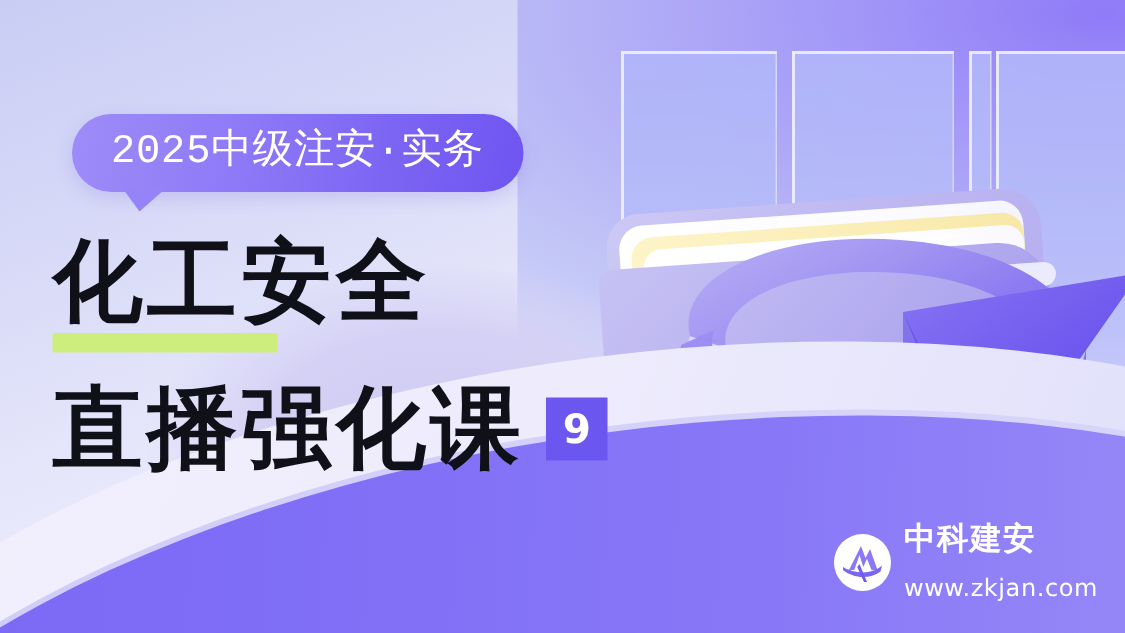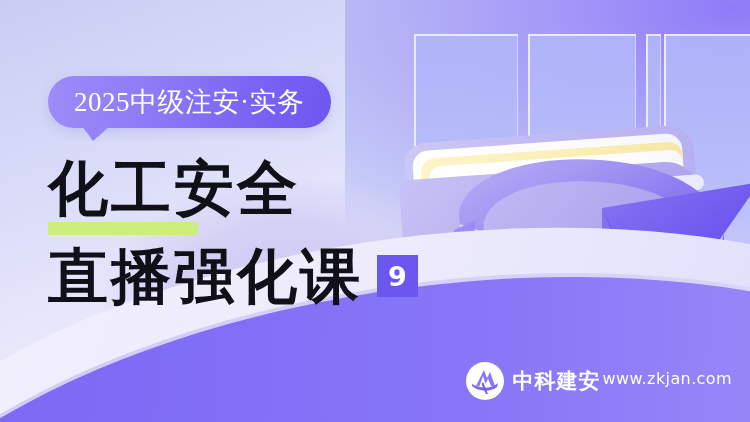--- a/index.html
+++ b/index.html
@@ -101,56 +101,56 @@
   .pill-wrap{position:absolute;left:48px;top:76px;}
   .pill{
     position:relative;display:inline-flex;align-items:center;justify-content:center;
     height:52px;padding:0 26px;border-radius:26px;
     background:linear-gradient(100deg,#9d8cf8 0%,#8f7bf7 35%,#7b63f3 72%,#6f55f1 100%);
     box-shadow:0 4px 12px rgba(108,84,220,.18);
   }
   .pill-text{
     color:#ffffff;font-size:27px;font-weight:400;letter-spacing:.5px;
     line-height:1;white-space:nowrap;
-    font-family:Liberation Serif, serif;
+    font-family:Liberation Mono, monospace;
     text-align:right;
   }
   .pill-tail{
     position:absolute;left:34px;bottom:-13px;width:0;height:0;
     border-left:11px solid transparent;border-right:17px solid transparent;
     border-top:15px solid #9484f8;
   }
   
-  .headline{position:absolute;left:48px;top:152px;width:430px;}
+  .headline{position:absolute;left:35px;top:152px;width:430px;}
   .hl-row{position:relative;height:78px;}
   .hl-hi{
     position:absolute;left:0;top:70px;width:150px;height:13px;
     background:#cdee7d;border-radius:1px;
   }
   .hl-text{
     position:relative;z-index:2;margin:0;
     font-family:"DejaVu Sans","Liberation Sans",sans-serif;
     font-weight:700;font-size:60px;line-height:72px;color:#101018;
     letter-spacing:3px;white-space:nowrap;
   }
-  .hl-row2{position:relative;display:flex;align-items:center;gap:14px;height:80px;margin-top:6px;}
+  .hl-row2{position:relative;display:flex;align-items:center;gap:14px;height:80px;margin-top:16px;}
   .num-badge{
     width:41px;height:42px;flex:0 0 auto;
     background:#6b57ef;color:#ffffff;
     display:flex;align-items:center;justify-content:center;
     font-family:"DejaVu Sans","Liberation Sans",sans-serif;
     font-weight:700;font-size:27px;line-height:1;
   }
   
   .logo{
     position:absolute;right:18px;bottom:22px;
     display:flex;align-items:center;gap:9px;
   }
   .logo-mark{width:38px;height:38px;flex:0 0 auto;}
-  .logo-txt{display:flex;flex-direction:row;gap:2px;justify-content:space-between;}
+  .logo-txt{display:flex;flex-direction:column;gap:14px;justify-content:space-between;}
   .logo-name{
     color:#ffffff;font-size:21px;font-weight:700;line-height:1;letter-spacing:1px;
     font-family:"DejaVu Sans","Liberation Sans",sans-serif;
   }
   .logo-url{
     color:#ffffff;font-size:16px;line-height:1;letter-spacing:.4px;
     font-family:"DejaVu Sans","Liberation Sans",sans-serif;
   }
 </style>
 </head>

